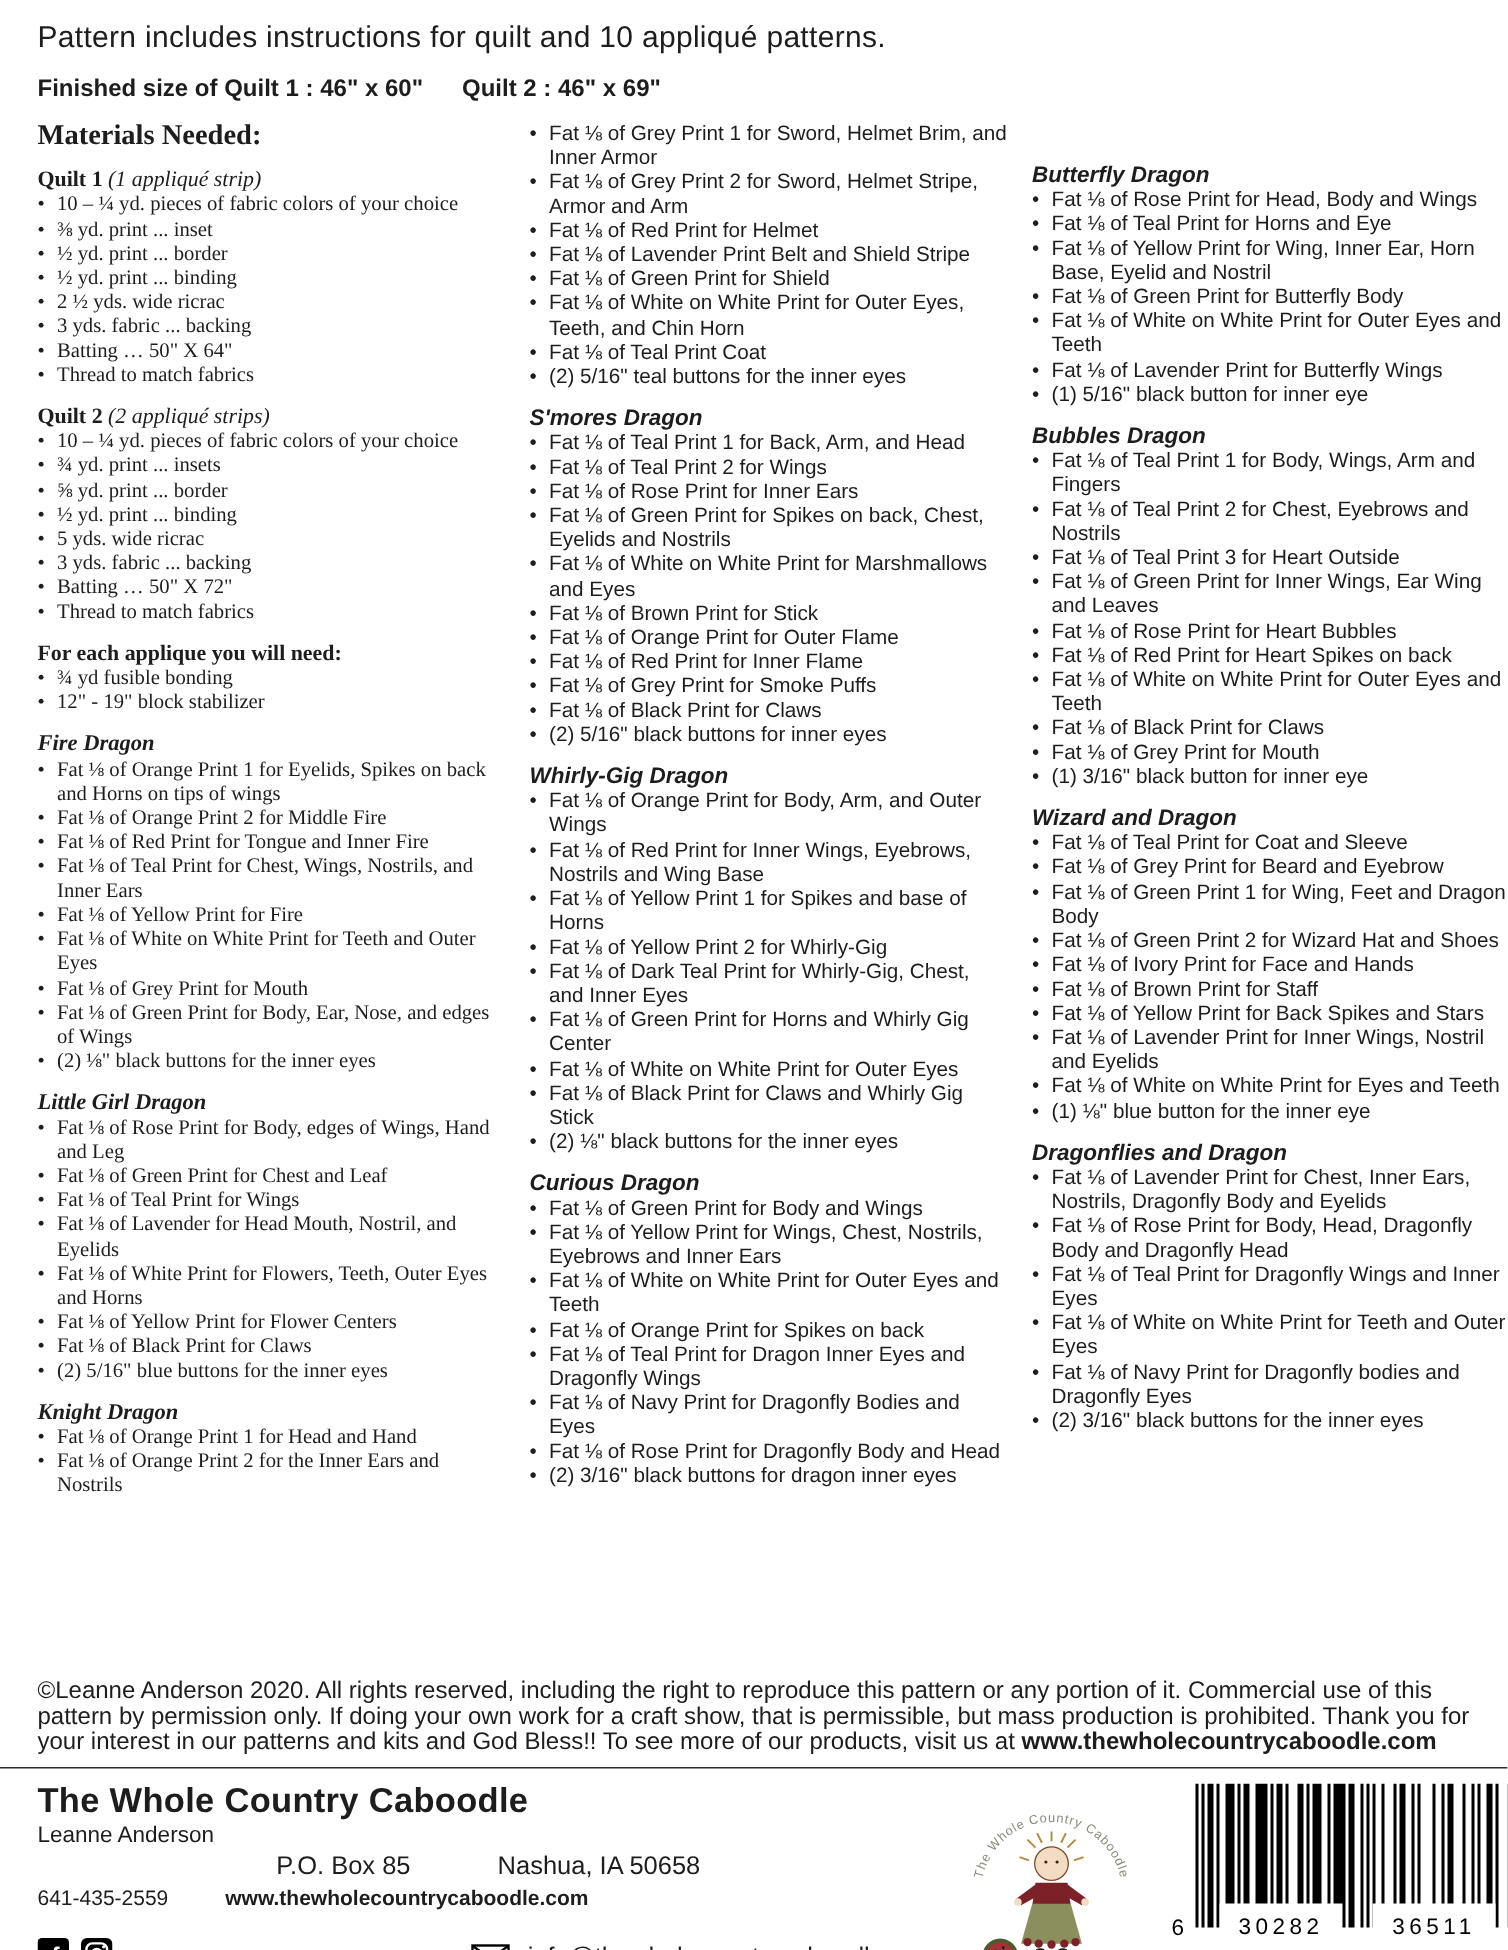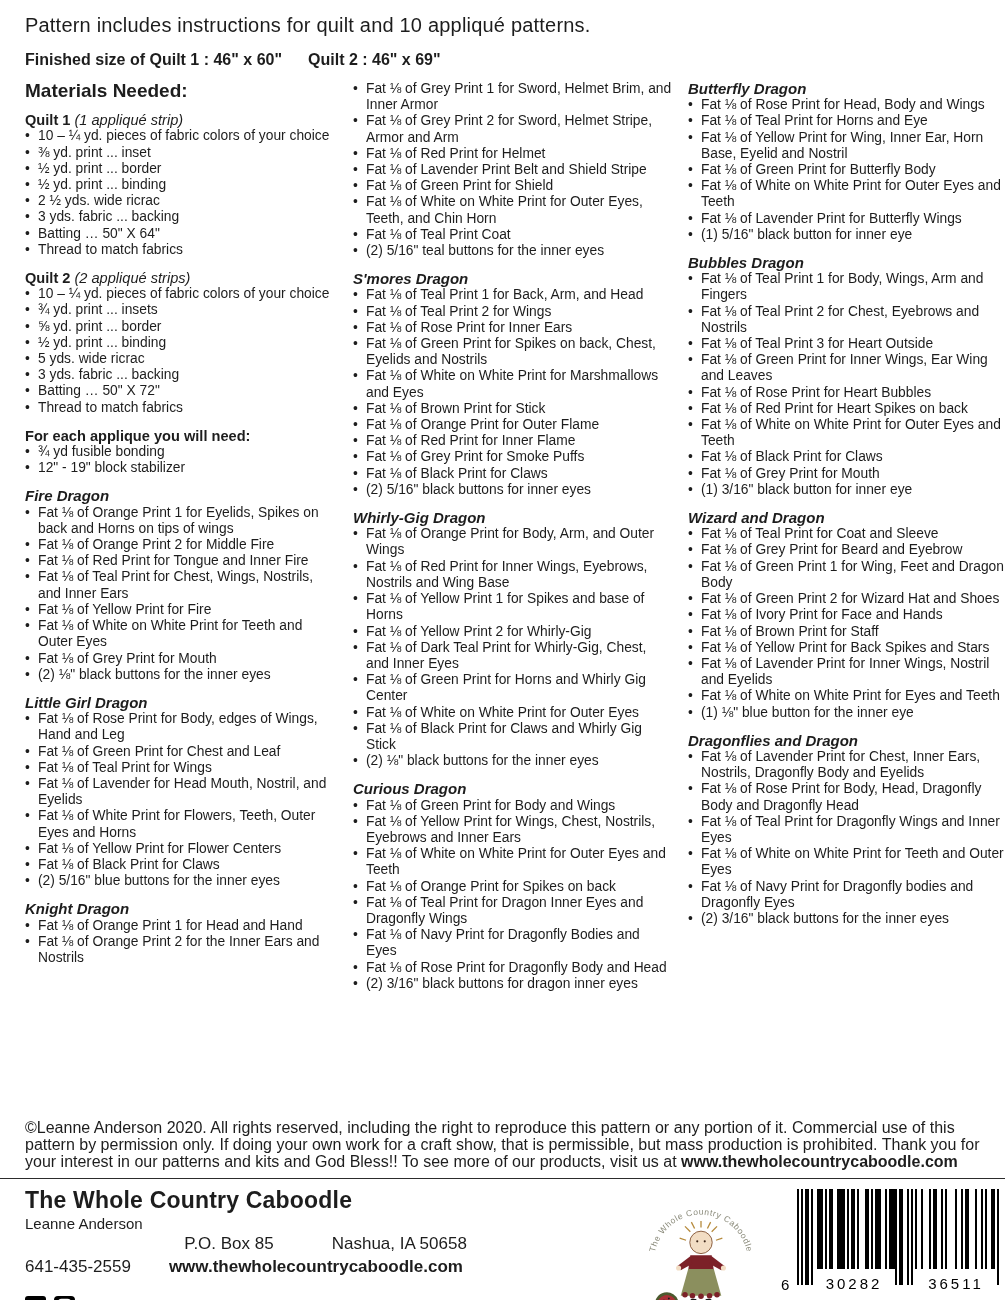--- a/index.html
+++ b/index.html
@@ -13,23 +13,23 @@
   .page { padding:14px 10px 0 25px; }
 
   
   .hdr1 { font-size:20px; letter-spacing:0.2px; }
   .hdr2 { font-size:16px; font-weight:bold; margin-top:14px; }
   .hdr2 .gap { display:inline-block; width:26px; }
 
   
   .cols { display:flex; gap:15px; margin-top:12px; min-height:1022px; align-items:flex-start; }
   .col  { font-size:13.8px; line-height:16.2px; }
-  .col-1 { flex:0 0 313px; }
+  .col-1 { flex:0 0 313px;font-family:Liberation Serif, serif; }
   .col-2 { flex:0 0 320px; }
-  .col-3 { flex:0 0 317px; }
+  .col-3 { flex:0 0 317px;margin-top:28px; }
   .materials-title { font-size:19px; font-weight:bold; margin:2px 0 13px 0; }
 
   .sec { margin-bottom:12px; }
   .sec-title { font-size:14.6px; font-weight:bold; }
   .sec-title.dragon { font-style:italic; font-size:15px; }
   .sec-title .title-suffix { font-style:italic; font-weight:normal; }
   .blist { list-style:none; }
   .blist li { padding-left:13px; position:relative; }
   .blist li::before { content:"\2022"; position:absolute; left:0; }
 
@@ -38,21 +38,21 @@
   .copyright .cp-url { font-weight:bold; }
 
   
   .footer-rule { border:none; border-top:1.6px solid #2c2c2c; margin:8px 0 0 0; }
   .footer { display:flex; padding:8px 10px 0 25px; align-items:flex-start; }
   .contact { flex:1 1 auto; }
   .company { font-size:23px; font-weight:bold; letter-spacing:0.2px; }
   .owner   { font-size:15px; font-weight:normal; margin-top:1px; }
   .addr-row { font-size:17px; margin-top:2px;text-align:center; }
   .addr-row .sp1 { display:inline-block; width:58px; }
-  .phone-row { font-size:17px; margin-top:3px; }
+  .phone-row { font-size:14px; margin-top:3px; }
   .phone-row .website { font-weight:bold; margin-left:38px; }
   .social-row { display:flex; align-items:center; gap:8px; margin-top:7px; font-size:17px; }
   .social-row .handle { margin-left:4px;margin-top:30px; }
   .social-row .email  { margin-left:4px; }
   .mail-wrap { margin-left:26px; display:flex; align-items:center; }
   .logo-box { flex:0 0 150px; display:flex; justify-content:center; margin-top:2px; }
   .barcode-box { flex:0 0 262px; margin-top:2px; }
   .barcode-box svg { width:256px; height:118px; display:block; }
 </style>
 </head>
@@ -104,20 +104,21 @@
         <section class="sec">
           <div class="sec-title dragon"><span>Fire Dragon</span></div>
           <ul class="blist">
             <li>Fat ⅛ of Orange Print 1 for Eyelids, Spikes on back and Horns on tips of wings</li>
             <li>Fat ⅛ of Orange Print 2 for Middle Fire</li>
             <li>Fat ⅛ of Red Print for Tongue and Inner Fire</li>
             <li>Fat ⅛ of Teal Print for Chest, Wings, Nostrils, and Inner Ears</li>
             <li>Fat ⅛ of Yellow Print for Fire</li>
             <li>Fat ⅛ of White on White Print for Teeth and Outer Eyes</li>
             <li>Fat ⅛ of Grey Print for Mouth</li>
+            <li>Fat ⅛ of Green Print for Body, Ear, Nose, and edges of Wings</li>
             <li>(2) ⅛" black buttons for the inner eyes</li>
           </ul>
         </section>
         <section class="sec">
           <div class="sec-title dragon"><span>Little Girl Dragon</span></div>
           <ul class="blist">
             <li>Fat ⅛ of Rose Print for Body, edges of Wings, Hand and Leg</li>
             <li>Fat ⅛ of Green Print for Chest and Leaf</li>
             <li>Fat ⅛ of Teal Print for Wings</li>
             <li>Fat ⅛ of Lavender for Head Mouth, Nostril, and Eyelids</li>

